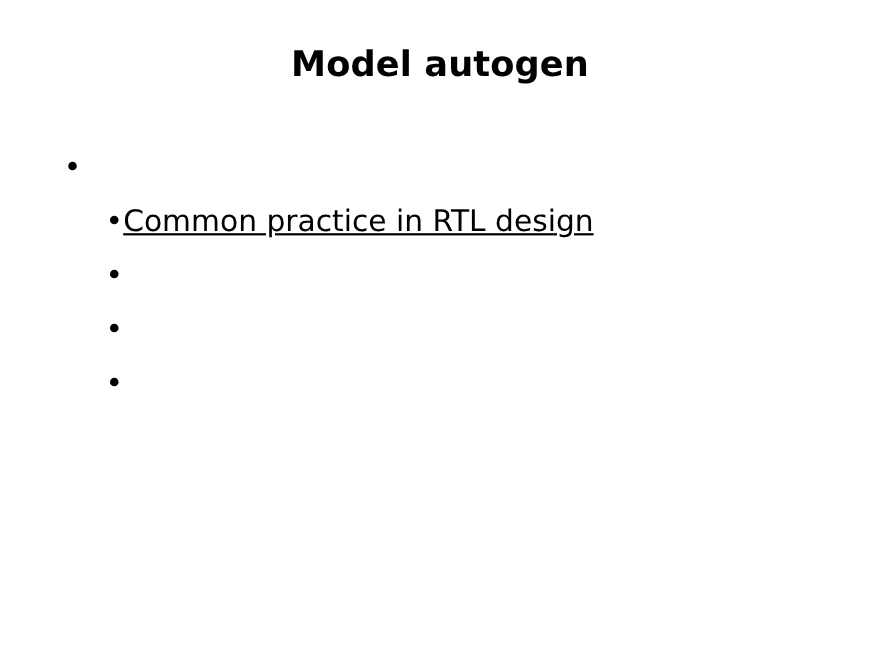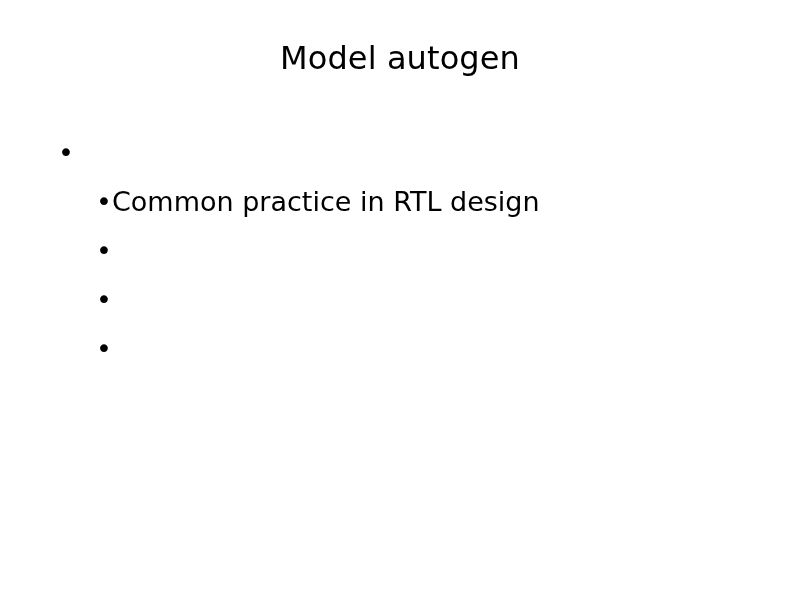--- a/index.html
+++ b/index.html
@@ -23,21 +23,21 @@
     box-sizing: border-box;
   }
   .slide-title {
     position: absolute;
     left: 0;
     top: 38px;
     width: 800px;
     text-align: center;
     font-size: 32px;
     line-height: 40px;
-    font-weight: 400;
+    font-weight: 700;
     letter-spacing: 0.1px;
     color: #000000;
     white-space: nowrap;
   }
   .body-block {
     position: absolute;
     left: 58px;
     top: 128px;
     width: 700px;
   }
@@ -65,20 +65,21 @@
   .bullet-text {
     flex: 0 1 auto;
     line-height: 49px;
     color: #000000;
   }
   .bullet-row.level-1 .bullet-text {
     max-width: 600px;
   }
   .bullet-row.level-2 .bullet-text {
     max-width: 540px;
+    text-decoration: underline;
   }
 </style>
 </head>
 <body>
 
 <div class="slide">
 
   <div class="slide-title">Model autogen</div>
 
   <div class="body-block">

